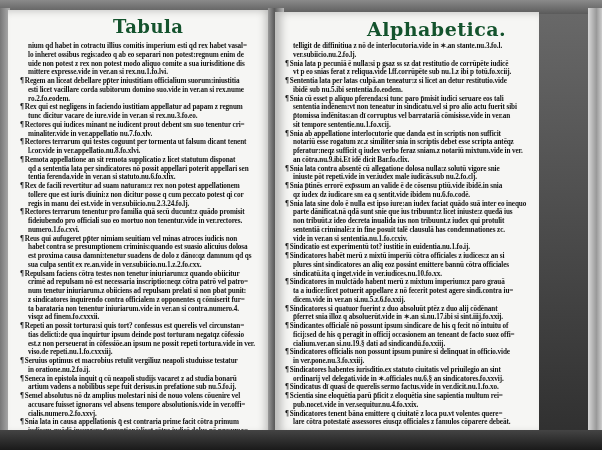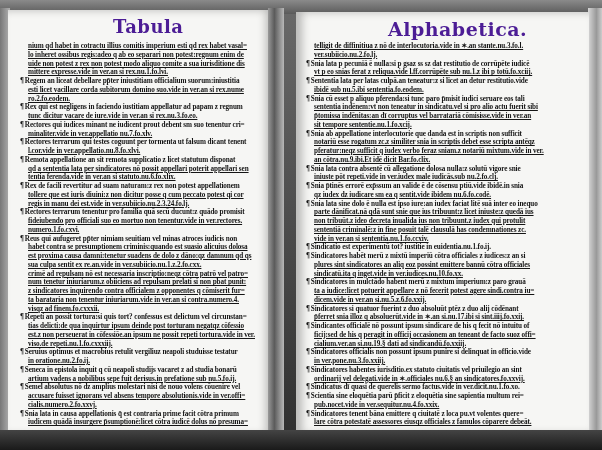--- a/index.html
+++ b/index.html
@@ -2,34 +2,34 @@
 <html><head>
 <meta charset="utf-8">
 <style>
   html,body{margin:0;padding:0;}
   body{width:602px;height:450px;overflow:hidden;background:#3a3a3a;position:relative;font-family:"DejaVu Serif",serif;}
   .scan{position:absolute;left:0;top:0;width:602px;height:450px;background:linear-gradient(#6a6a6a,#2e2e2e);}
   .topbar{position:absolute;left:0;top:0;width:602px;height:14px;background:linear-gradient(#8a8a8a,#5a5a5a);}
   .bottombar{position:absolute;left:0;top:430px;width:602px;height:20px;background:linear-gradient(#444,#1a1a1a);}
   .page{position:absolute;background:#f6f6f4;overflow:hidden;}
   .page.left{left:8px;top:10px;width:264px;height:425px;box-shadow:inset -6px 0 8px rgba(0,0,0,.25);}
-  .page.right{left:296px;top:12px;width:293px;height:422px;box-shadow:inset 6px 0 8px rgba(0,0,0,.25);}
+  .page.right{left:275px;top:12px;width:264px;height:422px;box-shadow:inset 6px 0 8px rgba(0,0,0,.25);}
   .gutter{position:absolute;left:268px;top:8px;width:16px;height:428px;background:linear-gradient(90deg,#9a9a9a,#5b5b5b 40%,#7a7a7a 60%,#b8b8b8);}
   .leftedge{position:absolute;left:0;top:8px;width:10px;height:430px;background:linear-gradient(90deg,#777,#b0b0b0);}
   .rightedge{position:absolute;left:588px;top:8px;width:14px;height:430px;background:linear-gradient(90deg,#d8d8d8,#999 60%,#ccc);}
-  .header{position:absolute;top:6px;font-family:"DejaVu Serif",serif;font-weight:bold;color:#4c1d95;letter-spacing:0.5px;}
+  .header{position:absolute;top:6px;font-family:"DejaVu Serif",serif;font-weight:bold;color:#14532d;letter-spacing:0.5px;}
   .left .header{left:105px;font-size:18px;}
   .right .header{left:92px;font-size:19px;}
   .folio{position:absolute;left:248px;top:8px;font-family:"Liberation Sans",sans-serif;font-size:9px;color:#777;margin-left:48px;}
   .col{position:absolute;font-family:"Liberation Serif",serif;font-size:7.2px;line-height:8.75px;color:#151515;white-space:nowrap;}
   .left .col{left:12px;top:32px;width:246px;}
   .right .col{left:10px;top:30px;width:282px;}
   .line{display:block;overflow:hidden;text-overflow:clip;font-weight:bold;letter-spacing:-0.1px;}
   .line.entry{padding-left:0;}
-  .line.cont{padding-left:8px;text-decoration:underline;}
+  .line.cont{padding-left:8px;}
   .pilcrow{font-weight:bold;margin-right:1px;}
 </style>
 </head>
 <body>
 
 <div class="scan"></div>
 <div class="topbar"></div>
 <div class="leftedge"></div>
 <div class="rightedge"></div>
 
@@ -55,26 +55,27 @@
       <span class="line entry"><span class="pilcrow">¶</span><span>Rex de facili revertitur ad suam naturam:z rex non potest appellationem</span></span>
       <span class="line cont"><span>tollere que est iuris diuini:z non dicitur posse q cum peccato potest qi cor</span></span>
       <span class="line cont"><span>regis in manu dei est.vide in ver.subiicio.nu.2.3.24.fo.lj.</span></span>
       <span class="line entry"><span class="pilcrow">¶</span><span>Rectores terrarum tenentur pro familia quā secū ducunt:z quādo promisit</span></span>
       <span class="line cont"><span>fideiubendo pro officiali suo eo mortuo non tenentur.vide in ver.rectores.</span></span>
       <span class="line cont"><span>numero.1.fo.cxvi.</span></span>
       <span class="line entry"><span class="pilcrow">¶</span><span>Reus qui aufugeret pp̄ter nimiam seuitiam vel minas atroces iudicis non</span></span>
       <span class="line cont"><span>habet contra se presumptionem criminis:quando est suasio alicuius dolosa</span></span>
       <span class="line cont"><span>est proxima causa damni:tenetur suadens de dolo z dāno:qz damnum qd qs</span></span>
       <span class="line cont"><span>sua culpa sentit ex re.an.vide in ver.subiicio.nu.1.z.2.fo.cxx.</span></span>
+      <span class="line entry"><span class="pilcrow">¶</span><span>Repulsam faciens cōtra testes non tenetur iniuriarum:z quando obiicitur</span></span>
       <span class="line cont"><span>crimē ad repulsam nō est necessaria inscriptio:neqz cōtra patrō vel patro=</span></span>
       <span class="line cont"><span>num tenetur iniuriarum.z obiiciens ad repulsam prelati si non pbat punit:</span></span>
       <span class="line cont"><span>z sindicatores inquirendo contra officialem z opponentes q cōmiserit fur=</span></span>
       <span class="line cont"><span>ta barataria non tenentur iniuriarum.vide in ver.an si contra.numero.4.</span></span>
       <span class="line cont"><span>visqz ad finem.fo.cxxxii.</span></span>
-      <span class="line entry"><span class="pilcrow">¶</span><span>Repeti an possit tortura:si quis tort? confessus est delictum vel circunstan=</span></span>
+      <span class="line entry"><span class="pilcrow">¶</span><span>Repeti an possit tortura:si quis tort? confessus est querelis vel circunstan=</span></span>
       <span class="line cont"><span>tias delicti:de qua inquirtur ipsum deinde post torturam negatqz cōfessio</span></span>
       <span class="line cont"><span>est.z non perseuerat in cōfessiōe.an ipsum ne possit repeti tortura.vide in ver.</span></span>
       <span class="line cont"><span>viso.de repeti.nu.1.fo.cxxxiij.</span></span>
       <span class="line entry"><span class="pilcrow">¶</span><span>Seruius optimus et macrobius retulit vergiliuz neapoli studuisse testatur</span></span>
       <span class="line cont"><span>in oratione.nu.2.fo.ij.</span></span>
       <span class="line entry"><span class="pilcrow">¶</span><span>Seneca in epistola inquit q cū neapoli studijs vacaret z ad studia bonarū</span></span>
       <span class="line cont"><span>artium vadens a nobilibus sepe fuit derisus.in prefatione sub nu.5.fo.ij.</span></span>
       <span class="line entry"><span class="pilcrow">¶</span><span>Semel absolutus nō dz amplius molestari nisi de nouo volens cōuenire vel</span></span>
       <span class="line cont"><span>accusare fuisset ignorans vel absens tempore absolutionis.vide in ver.offi=</span></span>
       <span class="line cont"><span>cialis.numero.2.fo.xxvj.</span></span>
@@ -100,21 +101,21 @@
       <span class="line cont"><span>p̄tomissa indēnitas:an dī corruptus vel barratariā cōmisisse.vide in ver.an</span></span>
       <span class="line cont"><span>sit tempore sententie.nu.1.fo.xcij.</span></span>
       <span class="line entry"><span class="pilcrow">¶</span><span>Snia ab appellatione interlocutorie que danda est in scriptis non sufficit</span></span>
       <span class="line cont"><span>notariū esse rogatum zc.z similiter snia in scriptis debet esse scripta antēqz</span></span>
       <span class="line cont"><span>pferatur:neqz sufficit q iudex verbo feraz sniam.z notariū mixtum.vide in ver.</span></span>
       <span class="line cont"><span>an cōtra.nu.9.ibi.Et idē dicit Bar.fo.clix.</span></span>
       <span class="line entry"><span class="pilcrow">¶</span><span>Snia lata contra absentē cū allegatione dolosa nulla:z solutū vigore snie</span></span>
       <span class="line cont"><span>iniuste pōt repeti.vide in ver.iudex male iudicās.sub nu.2.fo.clj.</span></span>
       <span class="line entry"><span class="pilcrow">¶</span><span>Snia p̄tinēs errorē exp̄ssum an valide ē de cōsensu ptiū.vide ibidē.in snia</span></span>
       <span class="line cont"><span>qz iudex dz iudicare sm ea q sentit.vide ibidem nu.6.fo.codē.</span></span>
-      <span class="line entry"><span class="pilcrow">¶</span><span>Snia lata sine dolo ē nulla est ipso iure:an iudex faciat litē suā inter eo inequo</span></span>
+      <span class="line entry"><span class="pilcrow">¶</span><span>Snia lata sine dolo ē nulla est ipso iure:an iudex faciat quādo suā inter eo inequo</span></span>
       <span class="line cont"><span>parte dānificat.nā qdā sunt snie que ius tribuunt:z licet iniuste:z quedā ius</span></span>
       <span class="line cont"><span>non tribuūt.z ideo decreta inualida ius non tribuunt.z iudex qui protulit</span></span>
       <span class="line cont"><span>sententiā criminalē:z in fine posuit talē clausulā has condemnationes zc.</span></span>
       <span class="line cont"><span>vide in ver.an si sententia.nu.1.fo.ccxiv.</span></span>
       <span class="line entry"><span class="pilcrow">¶</span><span>Sindicatio est experimentū tot? iustitie in euidentia.nu.1.fo.ij.</span></span>
       <span class="line entry"><span class="pilcrow">¶</span><span>Sindicatores habēt merū z mixtū imperiū cōtra officiales z iudices:z an si</span></span>
       <span class="line cont"><span>plures sint sindicatores an aliq eoz possint emittere bannū cōtra officiales</span></span>
       <span class="line cont"><span>sindicatū.ita q inget.vide in ver.iudices.nu.10.fo.xx.</span></span>
       <span class="line entry"><span class="pilcrow">¶</span><span>Sindicatores in mulctādo habent merū z mixtum imperium:z paro grauā</span></span>
       <span class="line cont"><span>ta a iudice:licet potuerit appellare z nō fecerit potest agere sindi.contra iu=</span></span>

